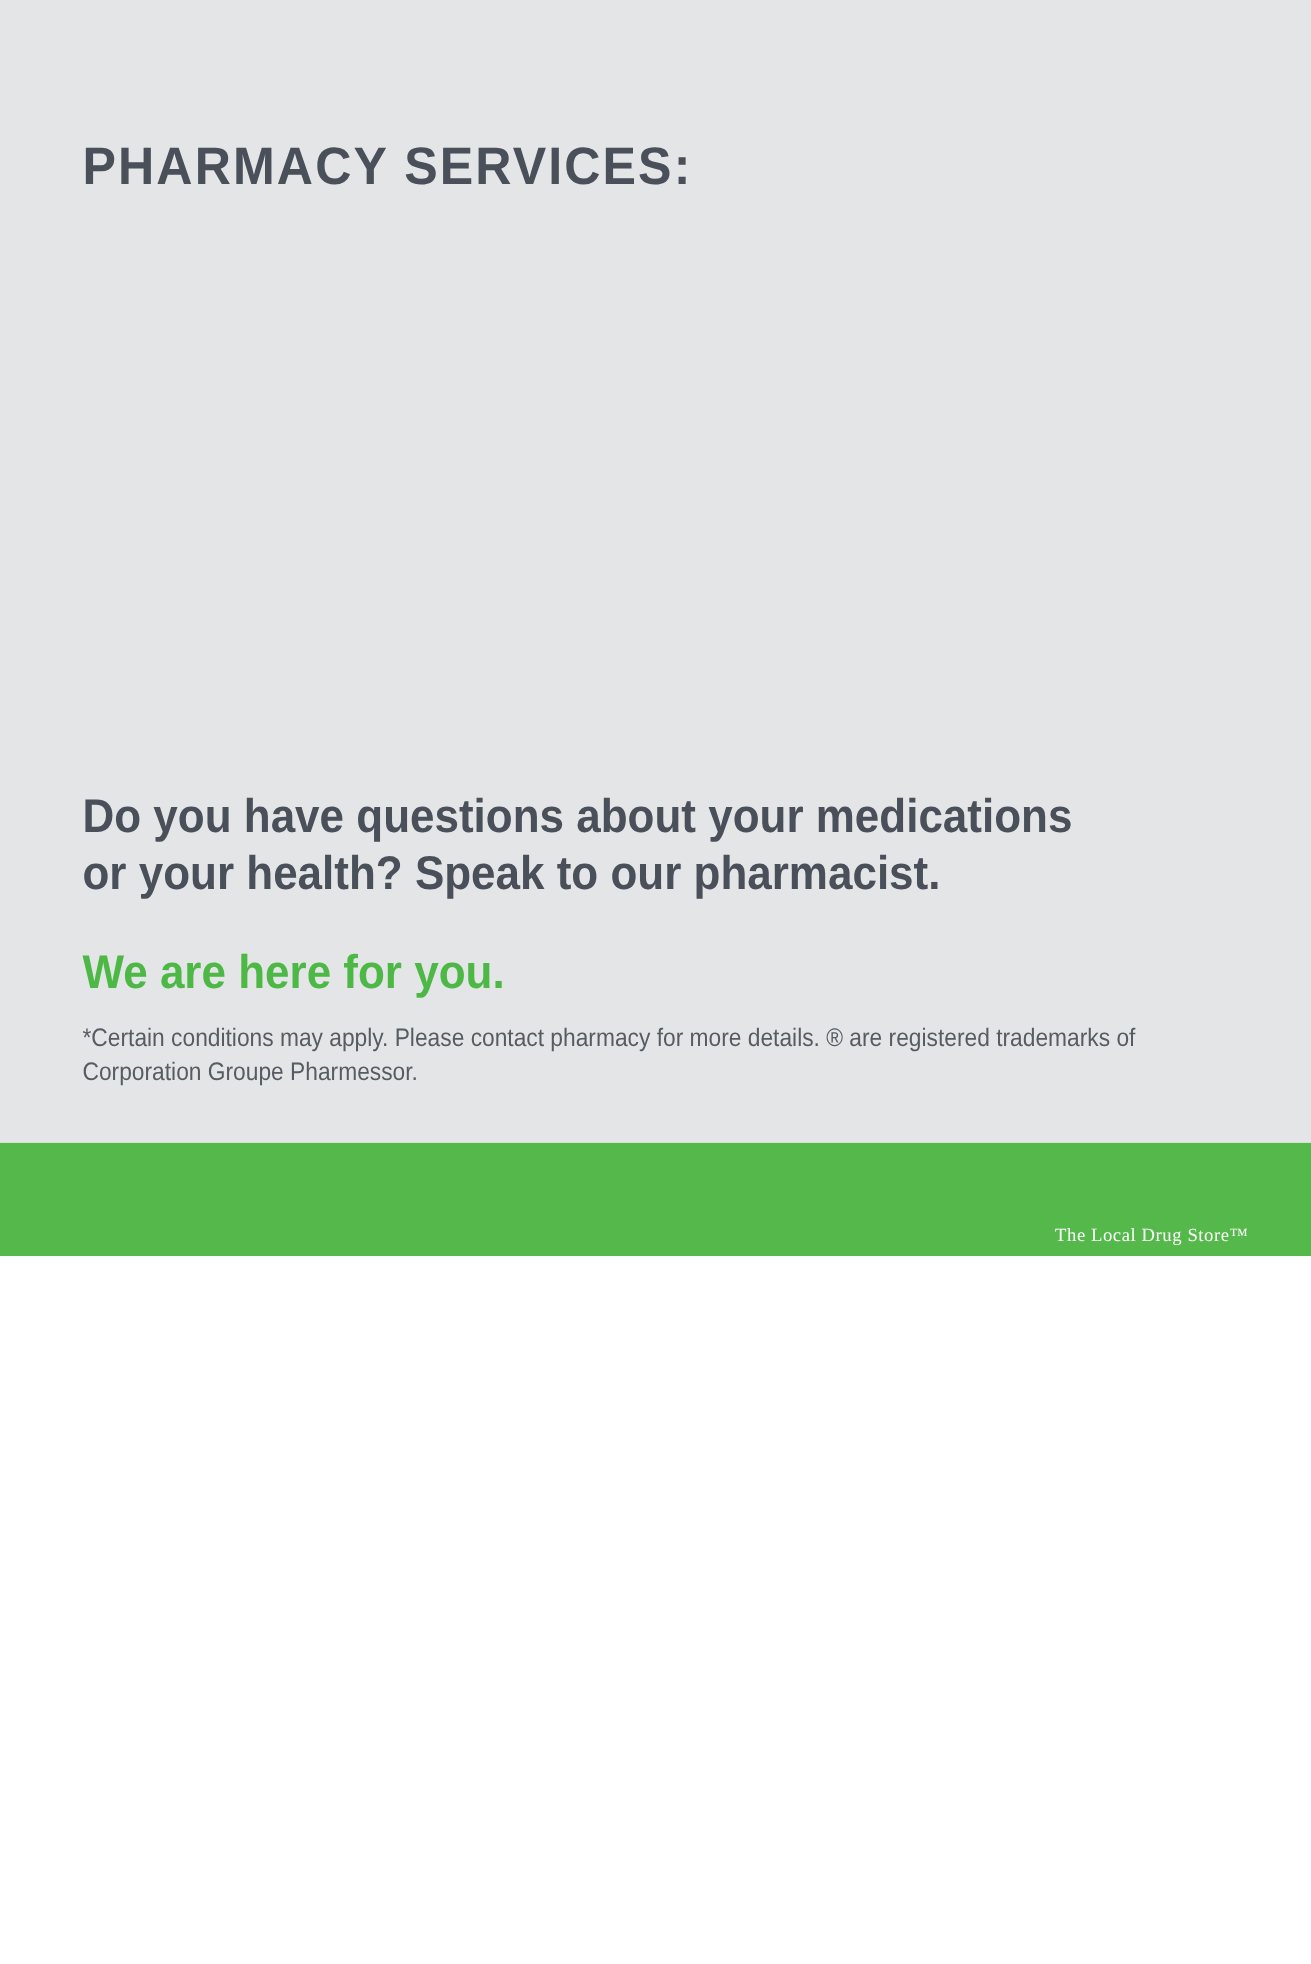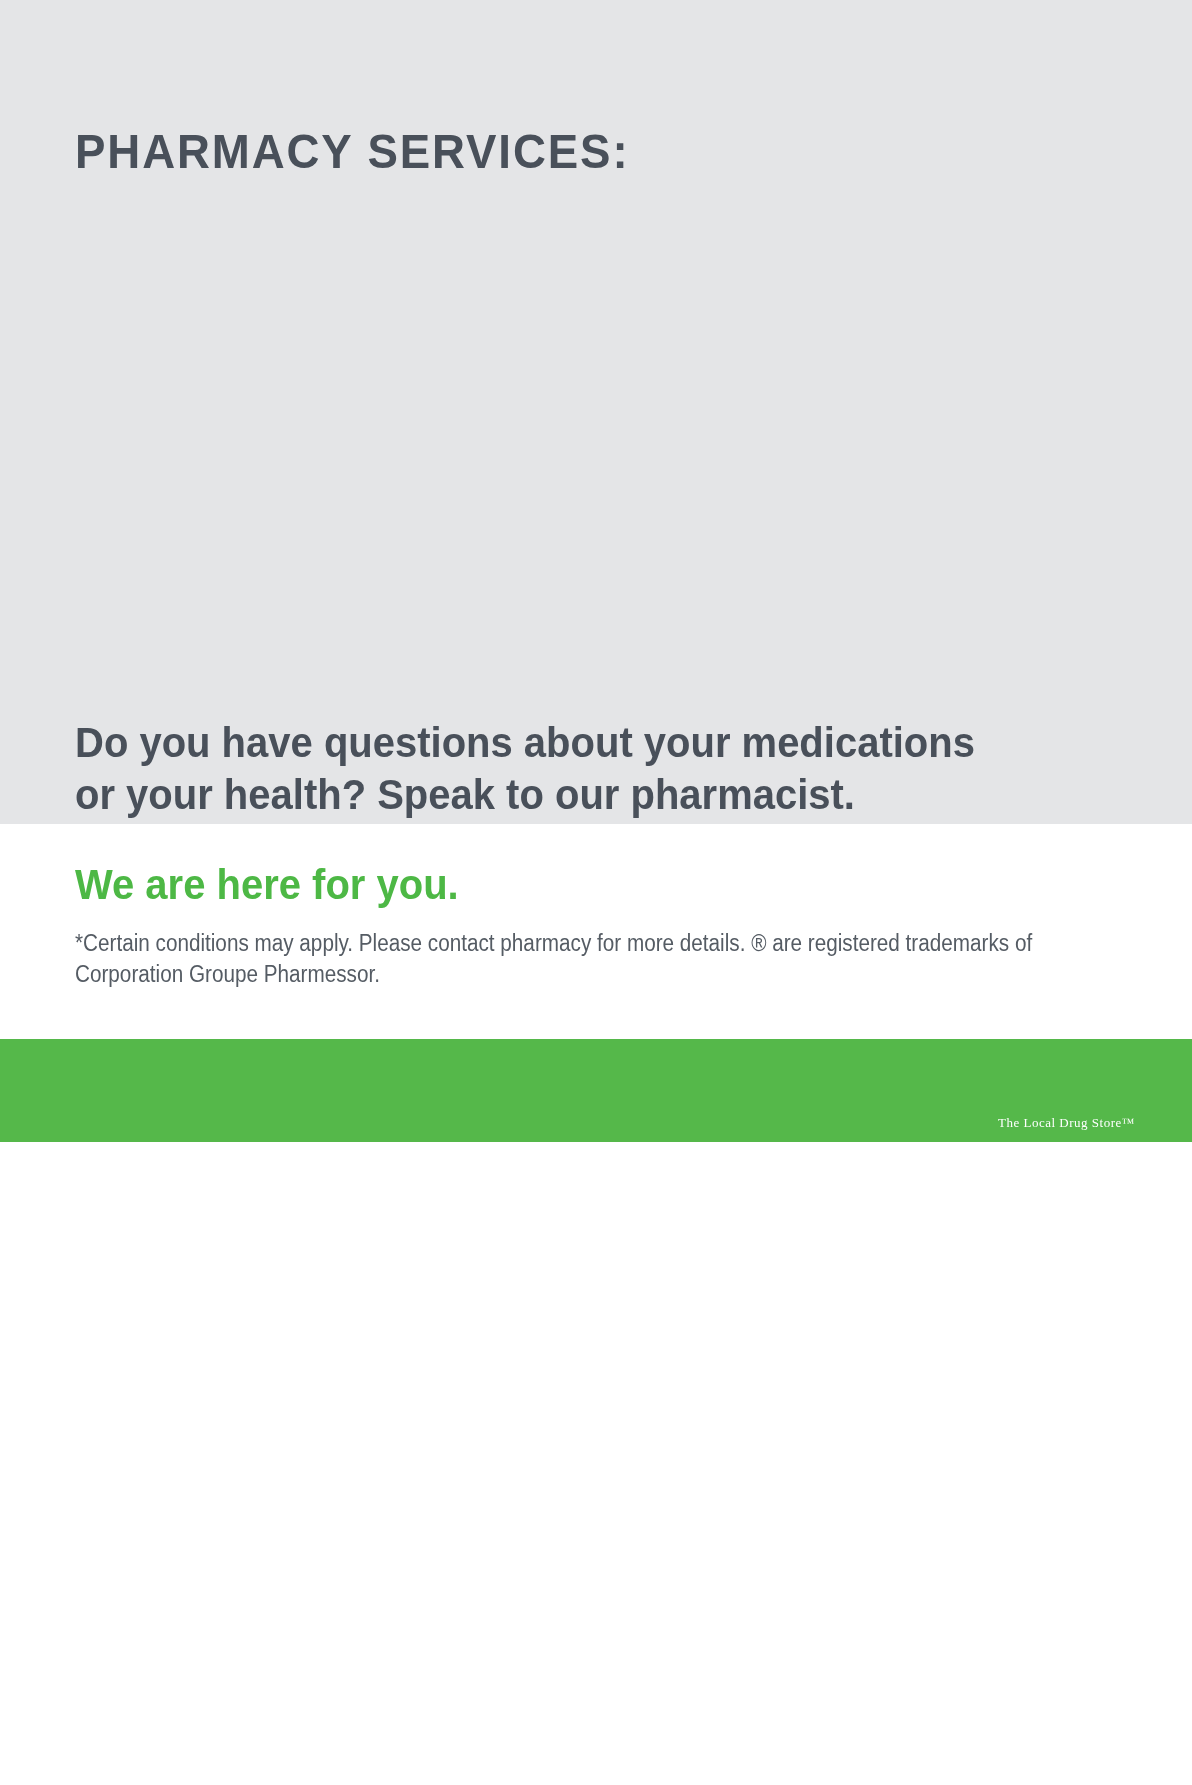--- a/index.html
+++ b/index.html
@@ -10,21 +10,21 @@
     overflow: hidden;
     background: #ffffff;
     font-family: "Liberation Sans", sans-serif;
   }
 
   
   .section-gray {
     position: absolute;
     left: 0; top: 0;
     width: 100%;
-    height: 824px;
+    height: 1039px;
     background: #e4e5e7;
   }
   .page-title {
     position: absolute;
     left: 75px; top: 124px;
     font-size: 48px;
     font-weight: bold;
     color: #49505a;
     letter-spacing: 2px;
     white-space: nowrap;
@@ -84,21 +84,21 @@
     font-size: 58px;
     line-height: 58px;
     letter-spacing: -1px;
     white-space: nowrap;
   }
   .brand-logo .logo-reg {
     font-size: 15px;
     vertical-align: baseline;
   }
   .brand-logo .logo-tagline {
-    font-size: 13px;
+    font-size: 17px;
     line-height: 18px;
     margin-top: -2px;
     letter-spacing: .5px;
     white-space: nowrap;
   }
 
   
   .section-white {
     position: absolute;
     left: 0; top: 1142px;

